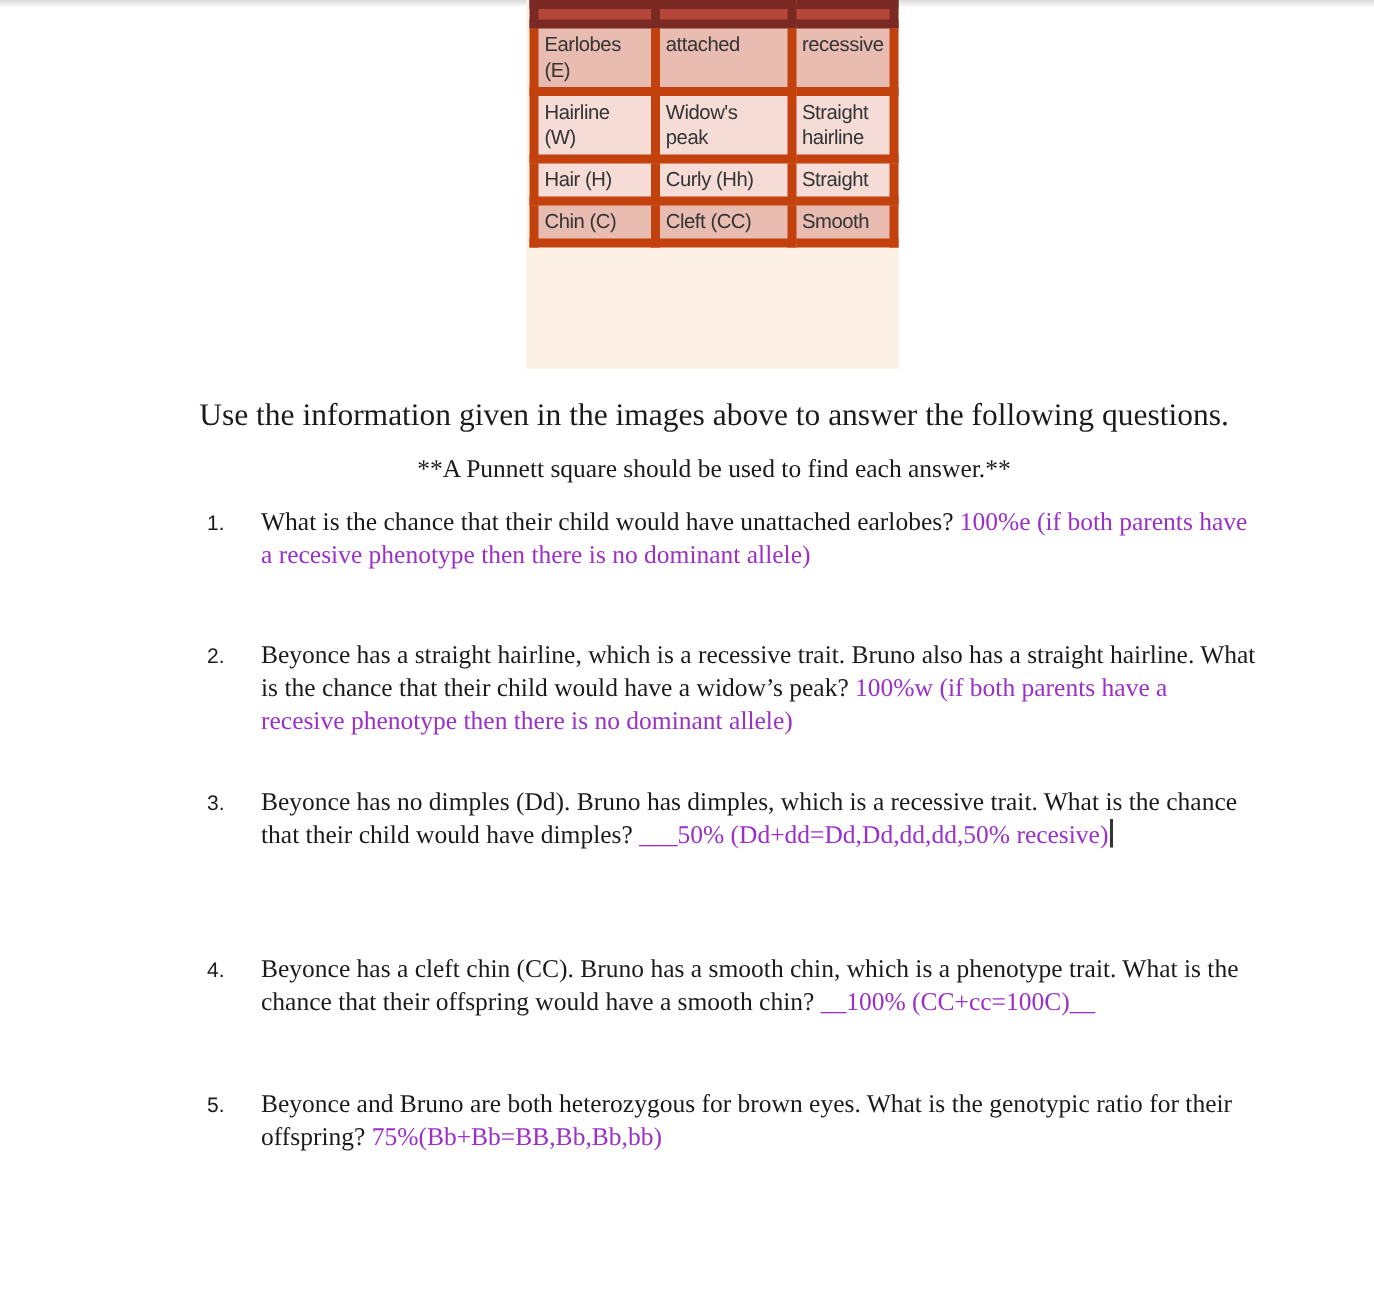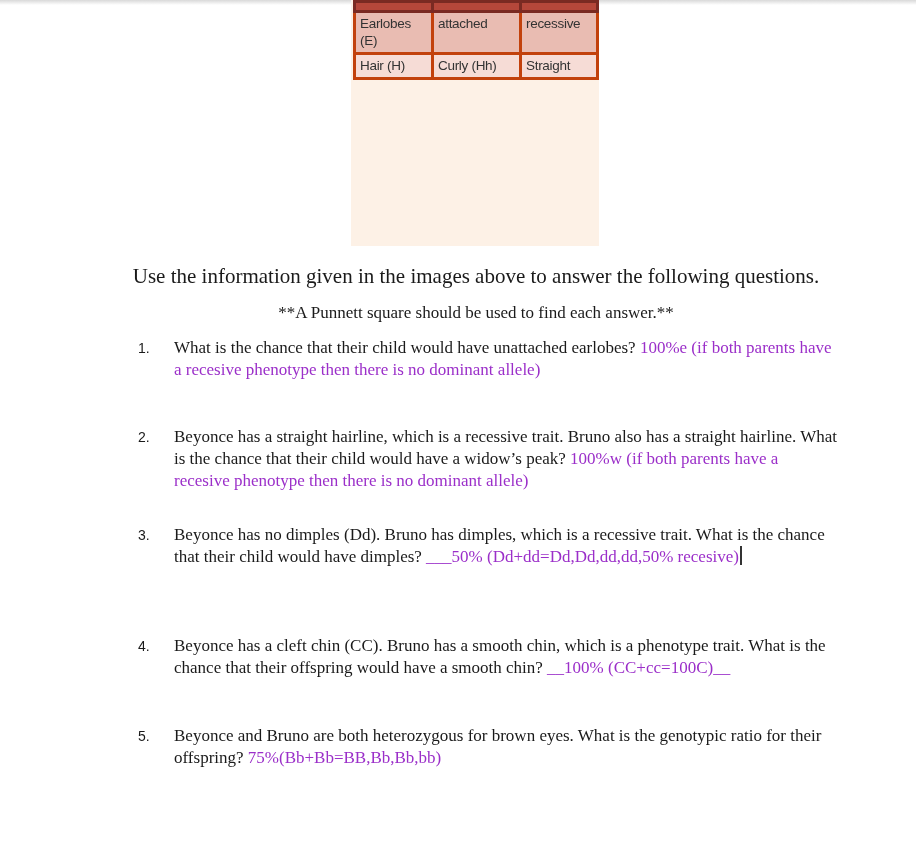--- a/index.html
+++ b/index.html
@@ -15,21 +15,21 @@
     position: absolute; left: 351px; top: 0; width: 248px; height: 246px;
     background: #fdf1e6;
   }
   .trait-table {
     position: absolute; left: 2px; top: 0; width: 246px;
     border-collapse: collapse;
     font-family: "Liberation Sans", sans-serif; font-size: 13.5px; color: #333;
     letter-spacing: -0.3px;
   }
   .trait-table td {
-    border: 3px solid #c2410c; vertical-align: top; padding: 2px 4px 3px 4px; line-height: 17px;
+    border: 6px solid #c2410c; vertical-align: top; padding: 2px 4px 3px 4px; line-height: 17px;
   }
   .trait-table tr.head td { height: 7px; padding: 0; background: #b5473a; border-color: #7a2a22; }
   .trait-table tr.dark td { background: #e9bcb2; }
   .trait-table tr.light td { background: #f6dcd6; }
   .trait-table td:nth-child(1) { width: 67px; }
   .trait-table td:nth-child(2) { width: 77px; }
   .instructions {
     position: absolute; left: 0; top: 264px; width: 952px; text-align: center;
     font-size: 21px;
   }
@@ -56,23 +56,33 @@
           <td></td>
           <td></td>
           <td></td>
         </tr>
     <tr class="dark">
       <td>Earlobes (E)</td>
       <td>attached</td>
       <td>recessive</td>
     </tr>
     <tr class="light">
+      <td>Hairline (W)</td>
+      <td>Widow's peak</td>
+      <td>Straight hairline</td>
+    </tr>
+    <tr class="light">
       <td>Hair (H)</td>
       <td>Curly (Hh)</td>
       <td>Straight</td>
+    </tr>
+    <tr class="dark">
+      <td>Chin (C)</td>
+      <td>Cleft (CC)</td>
+      <td>Smooth</td>
     </tr>
   </tbody>
     </table>
 </div>
 
 <div class="instructions">Use the information given in the images above to answer the following questions.</div>
 <div class="note">**A Punnett square should be used to find each answer.**</div>
 
 <div class="qlist">
   <div class="q" style="top:337px;">

